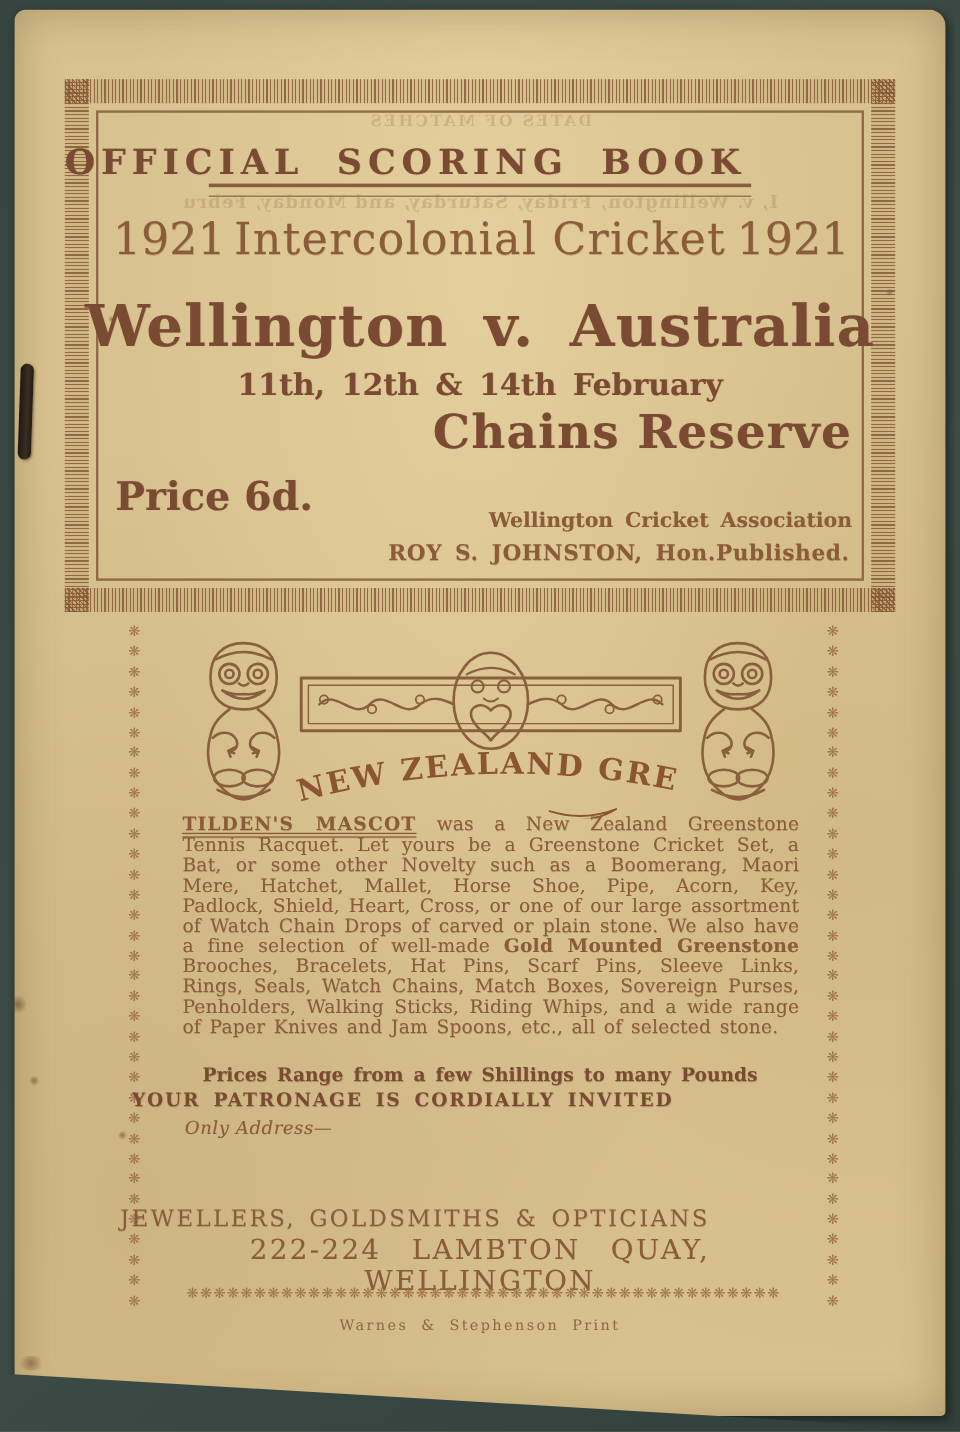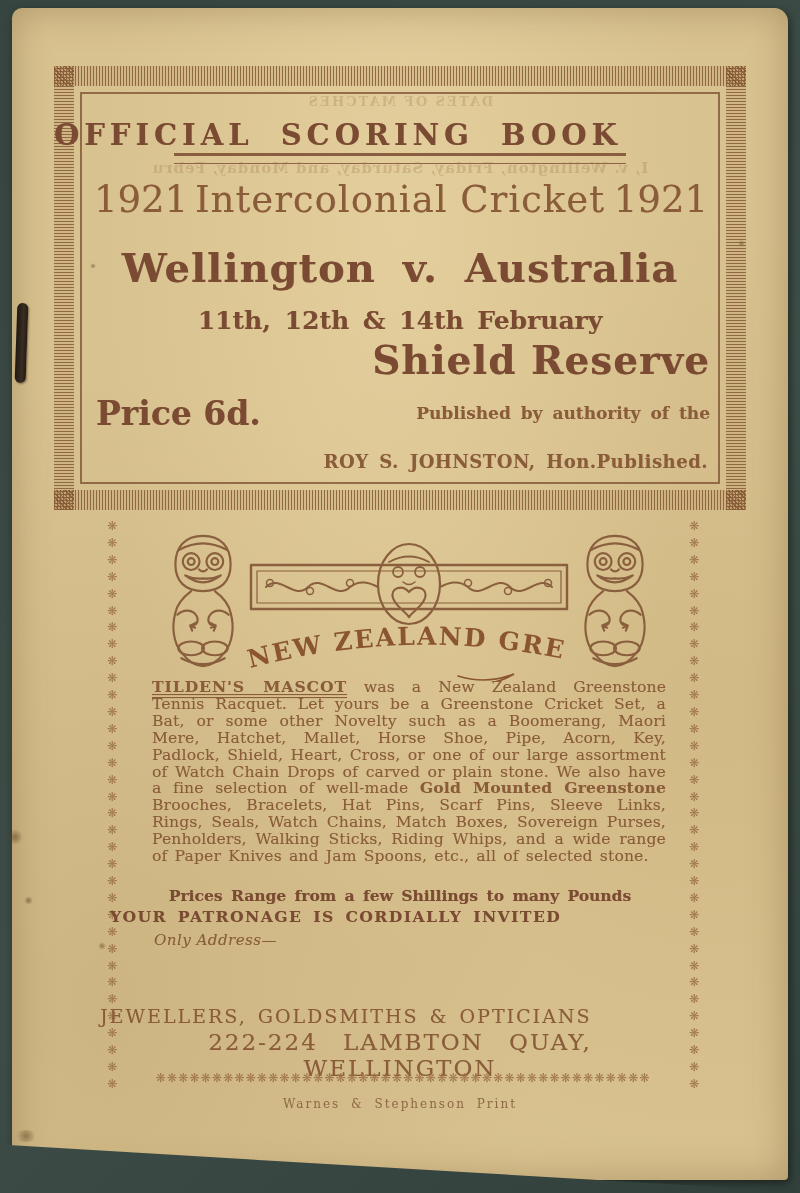--- a/index.html
+++ b/index.html
@@ -37,21 +37,21 @@
   .hb-title-rule{position:absolute;top:87px;left:50%;transform:translateX(-50%);width:452px;height:7px;
      border-top:3px solid rgba(124,75,49,.85);border-bottom:1px solid rgba(124,75,49,.8);}
   .ghost{position:absolute;transform:scaleX(-1);color:#a5824f;opacity:.33;filter:blur(.4px);
      font-weight:bold;text-align:center;}
   .ghost-top{top:28px;left:50%;margin-left:-160px;width:320px;font-size:13px;letter-spacing:2px;}
   .ghost-under{top:93px;left:40px;right:40px;font-size:15px;letter-spacing:1px;}
   .hb-year-left{position:absolute;top:112px;left:40px;font-size:37px;}
   .hb-year-right{position:absolute;top:112px;right:38px;font-size:37px;}
   .hb-competition{position:absolute;top:112px;left:0;width:100%;text-align:center;font-size:37px;letter-spacing:1px;}
   .hb-match{position:absolute;top:178px;left:0;width:100%;text-align:center;
-     font-size:40px;font-weight:bold;letter-spacing:1px;word-spacing:12px;}
+     font-size:48px;font-weight:bold;letter-spacing:1px;word-spacing:12px;}
   .hb-dates{position:absolute;top:240px;left:0;width:100%;text-align:center;
      font-size:25px;font-weight:bold;word-spacing:5px;}
   .hb-venue{position:absolute;top:271px;right:36px;font-size:39px;font-weight:bold;letter-spacing:1px;}
   .hb-price{position:absolute;top:328px;left:42px;font-size:33px;font-weight:bold;}
   .hb-published{position:absolute;top:337px;right:36px;text-align:right;
      font-size:17px;font-weight:bold;line-height:21px;word-spacing:4px;}
   .hb-secretary{position:absolute;top:385px;right:38px;font-size:18px;font-weight:bold;letter-spacing:.5px;word-spacing:4px;}
 
   
   .flower-col{position:absolute;width:18px;color:#9a6f45;font-family:"DejaVu Sans",sans-serif;
@@ -119,24 +119,25 @@
       <div class="hb-title ink-dark">OFFICIAL SCORING BOOK</div>
       <div class="hb-title-rule"></div>
       <div class="ghost ghost-under">I, v. Wellington, Friday, Saturday, and Monday, Febru</div>
 
       <div class="hb-year-left ink">1921</div>
       <div class="hb-competition ink">Intercolonial Cricket</div>
       <div class="hb-year-right ink">1921</div>
 
       <div class="hb-match ink-dark">Wellington v. Australia</div>
       <div class="hb-dates ink-dark">11th, 12th &amp; 14th February</div>
-      <div class="hb-venue ink-dark">Shield Reserve</div>
+      <div class="hb-venue ink-dark">Chains Reserve</div>
       <div class="hb-price ink-dark">Price 6d.</div>
       <div class="hb-published ink">
-        <span>Published by authority of the</span><br>
+        <br>
+        <span>Wellington Cricket Association</span>
       </div>
       <div class="hb-secretary ink">ROY S. JOHNSTON, Hon.Published.</div>
     </div>
 
     <div class="flower-col fc-left">❋
 ❋
 ❋
 ❋
 ❋
 ❋

